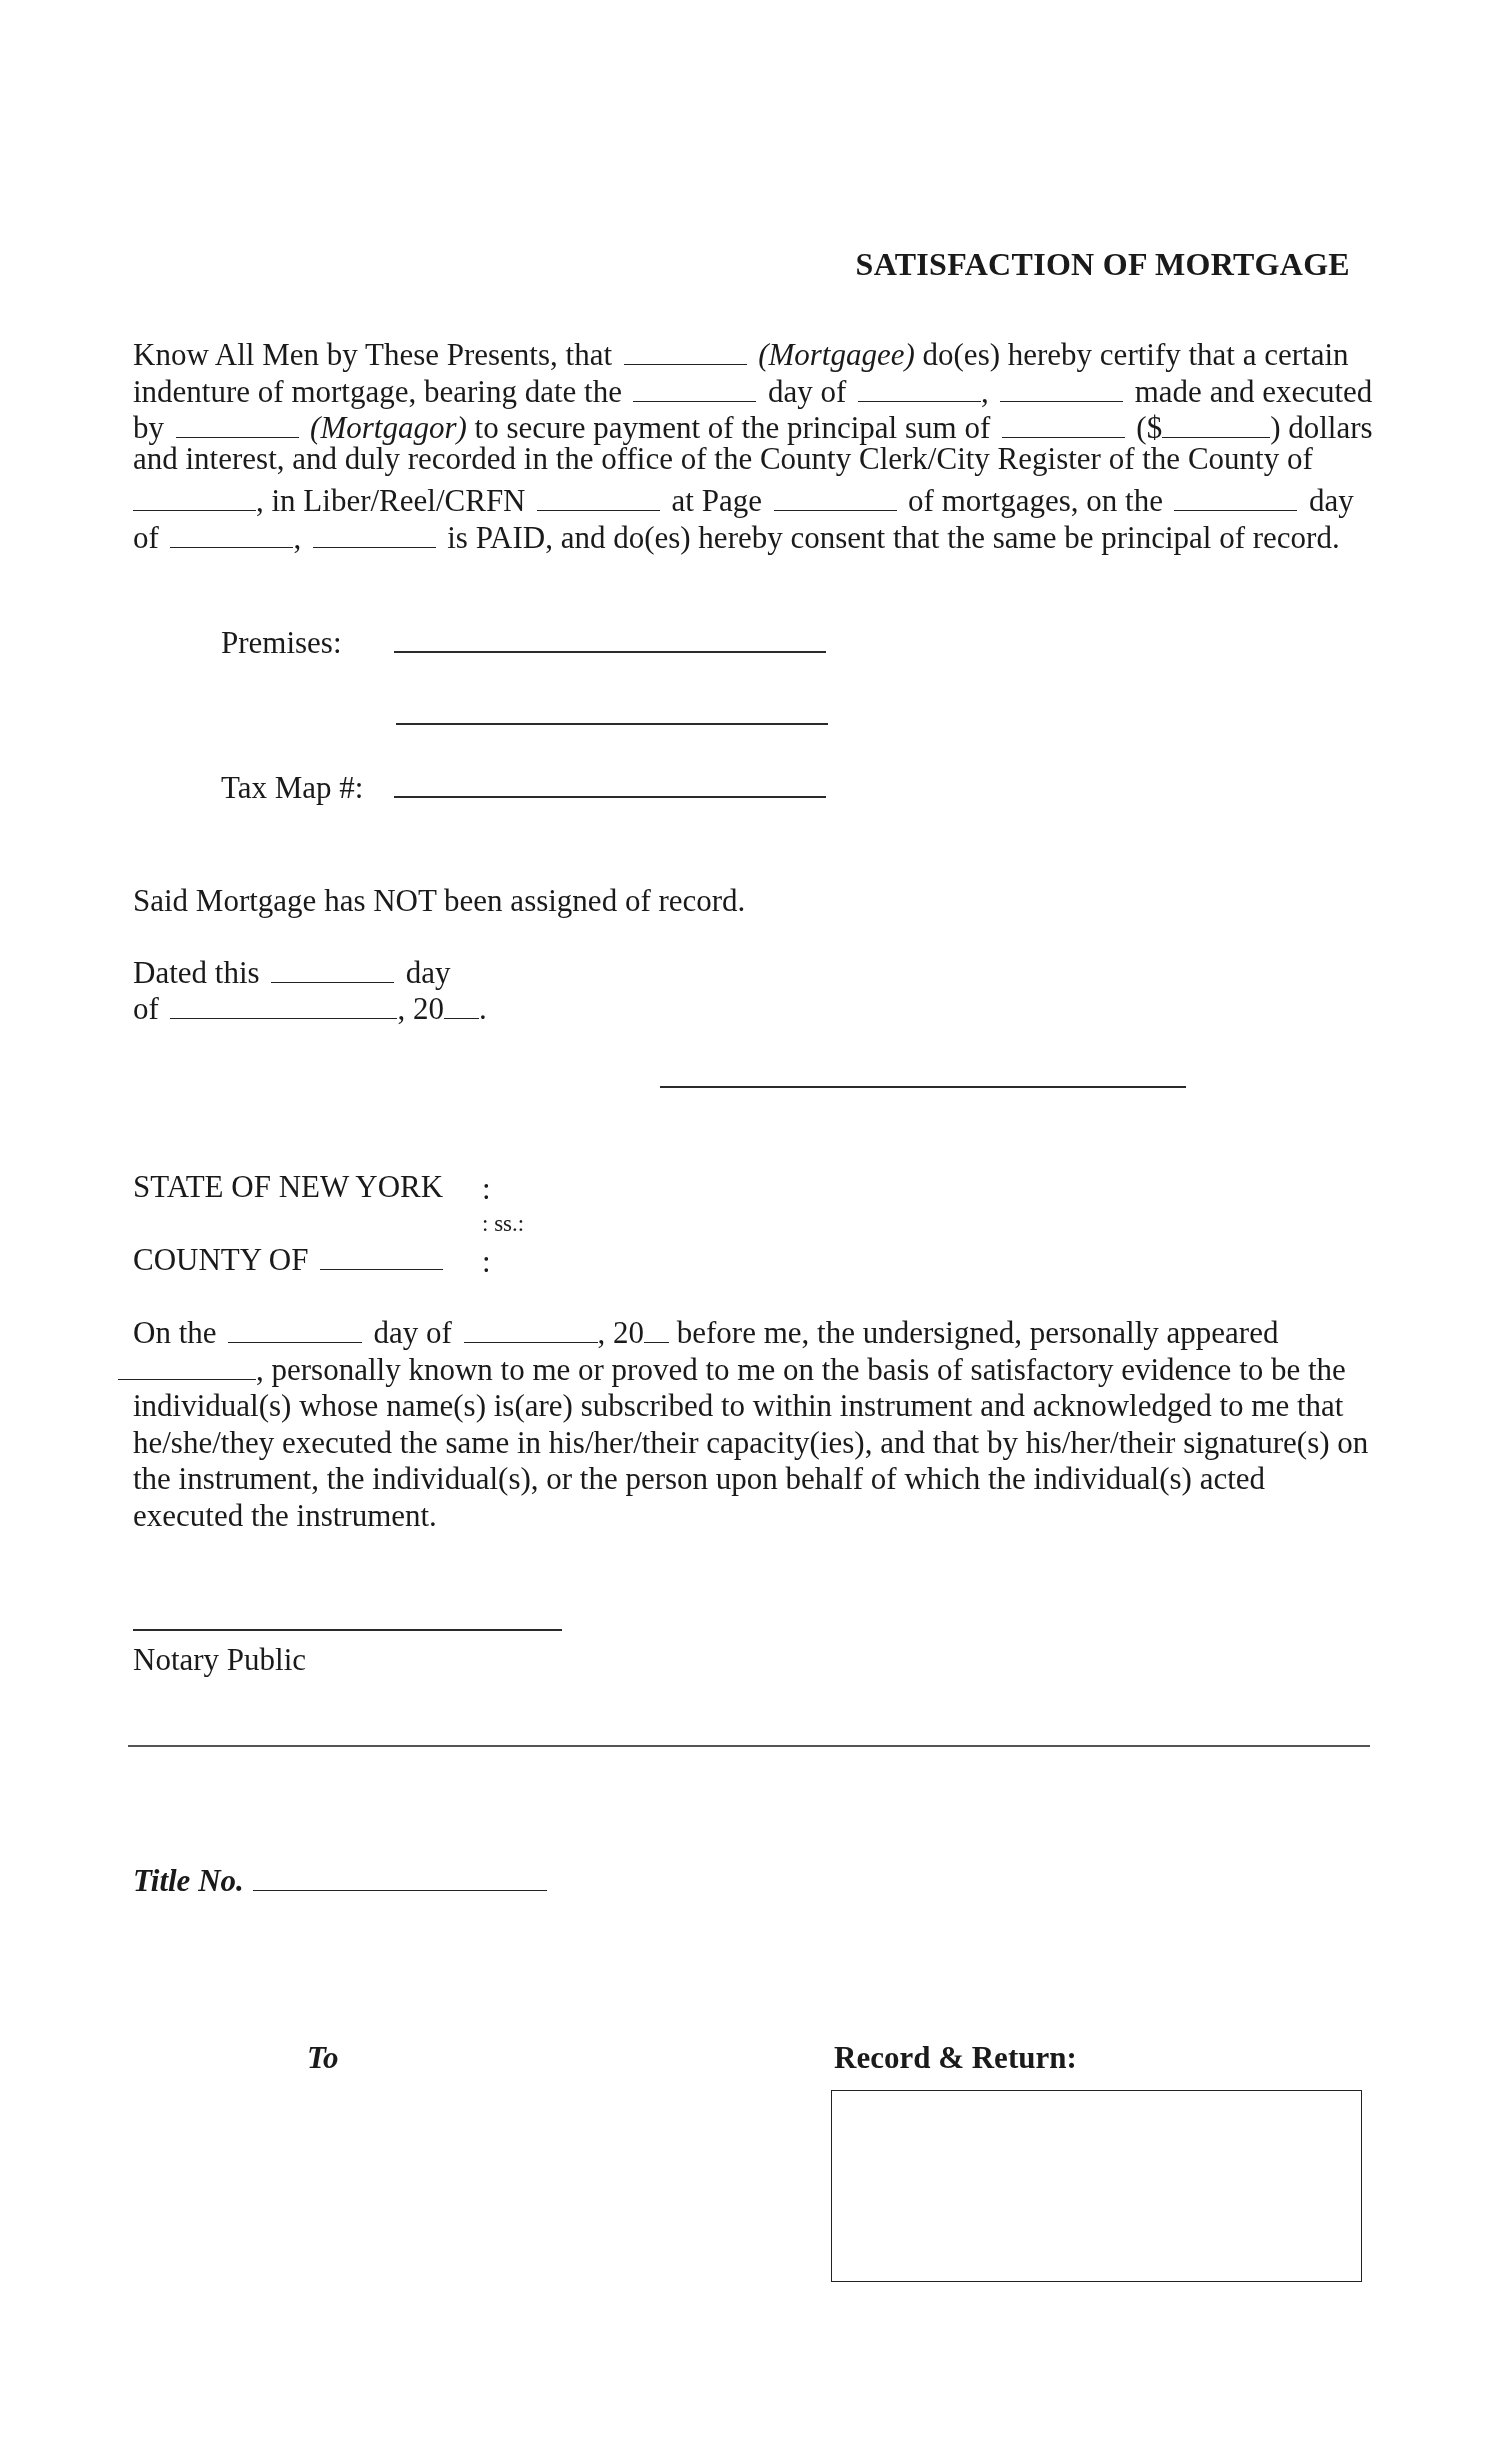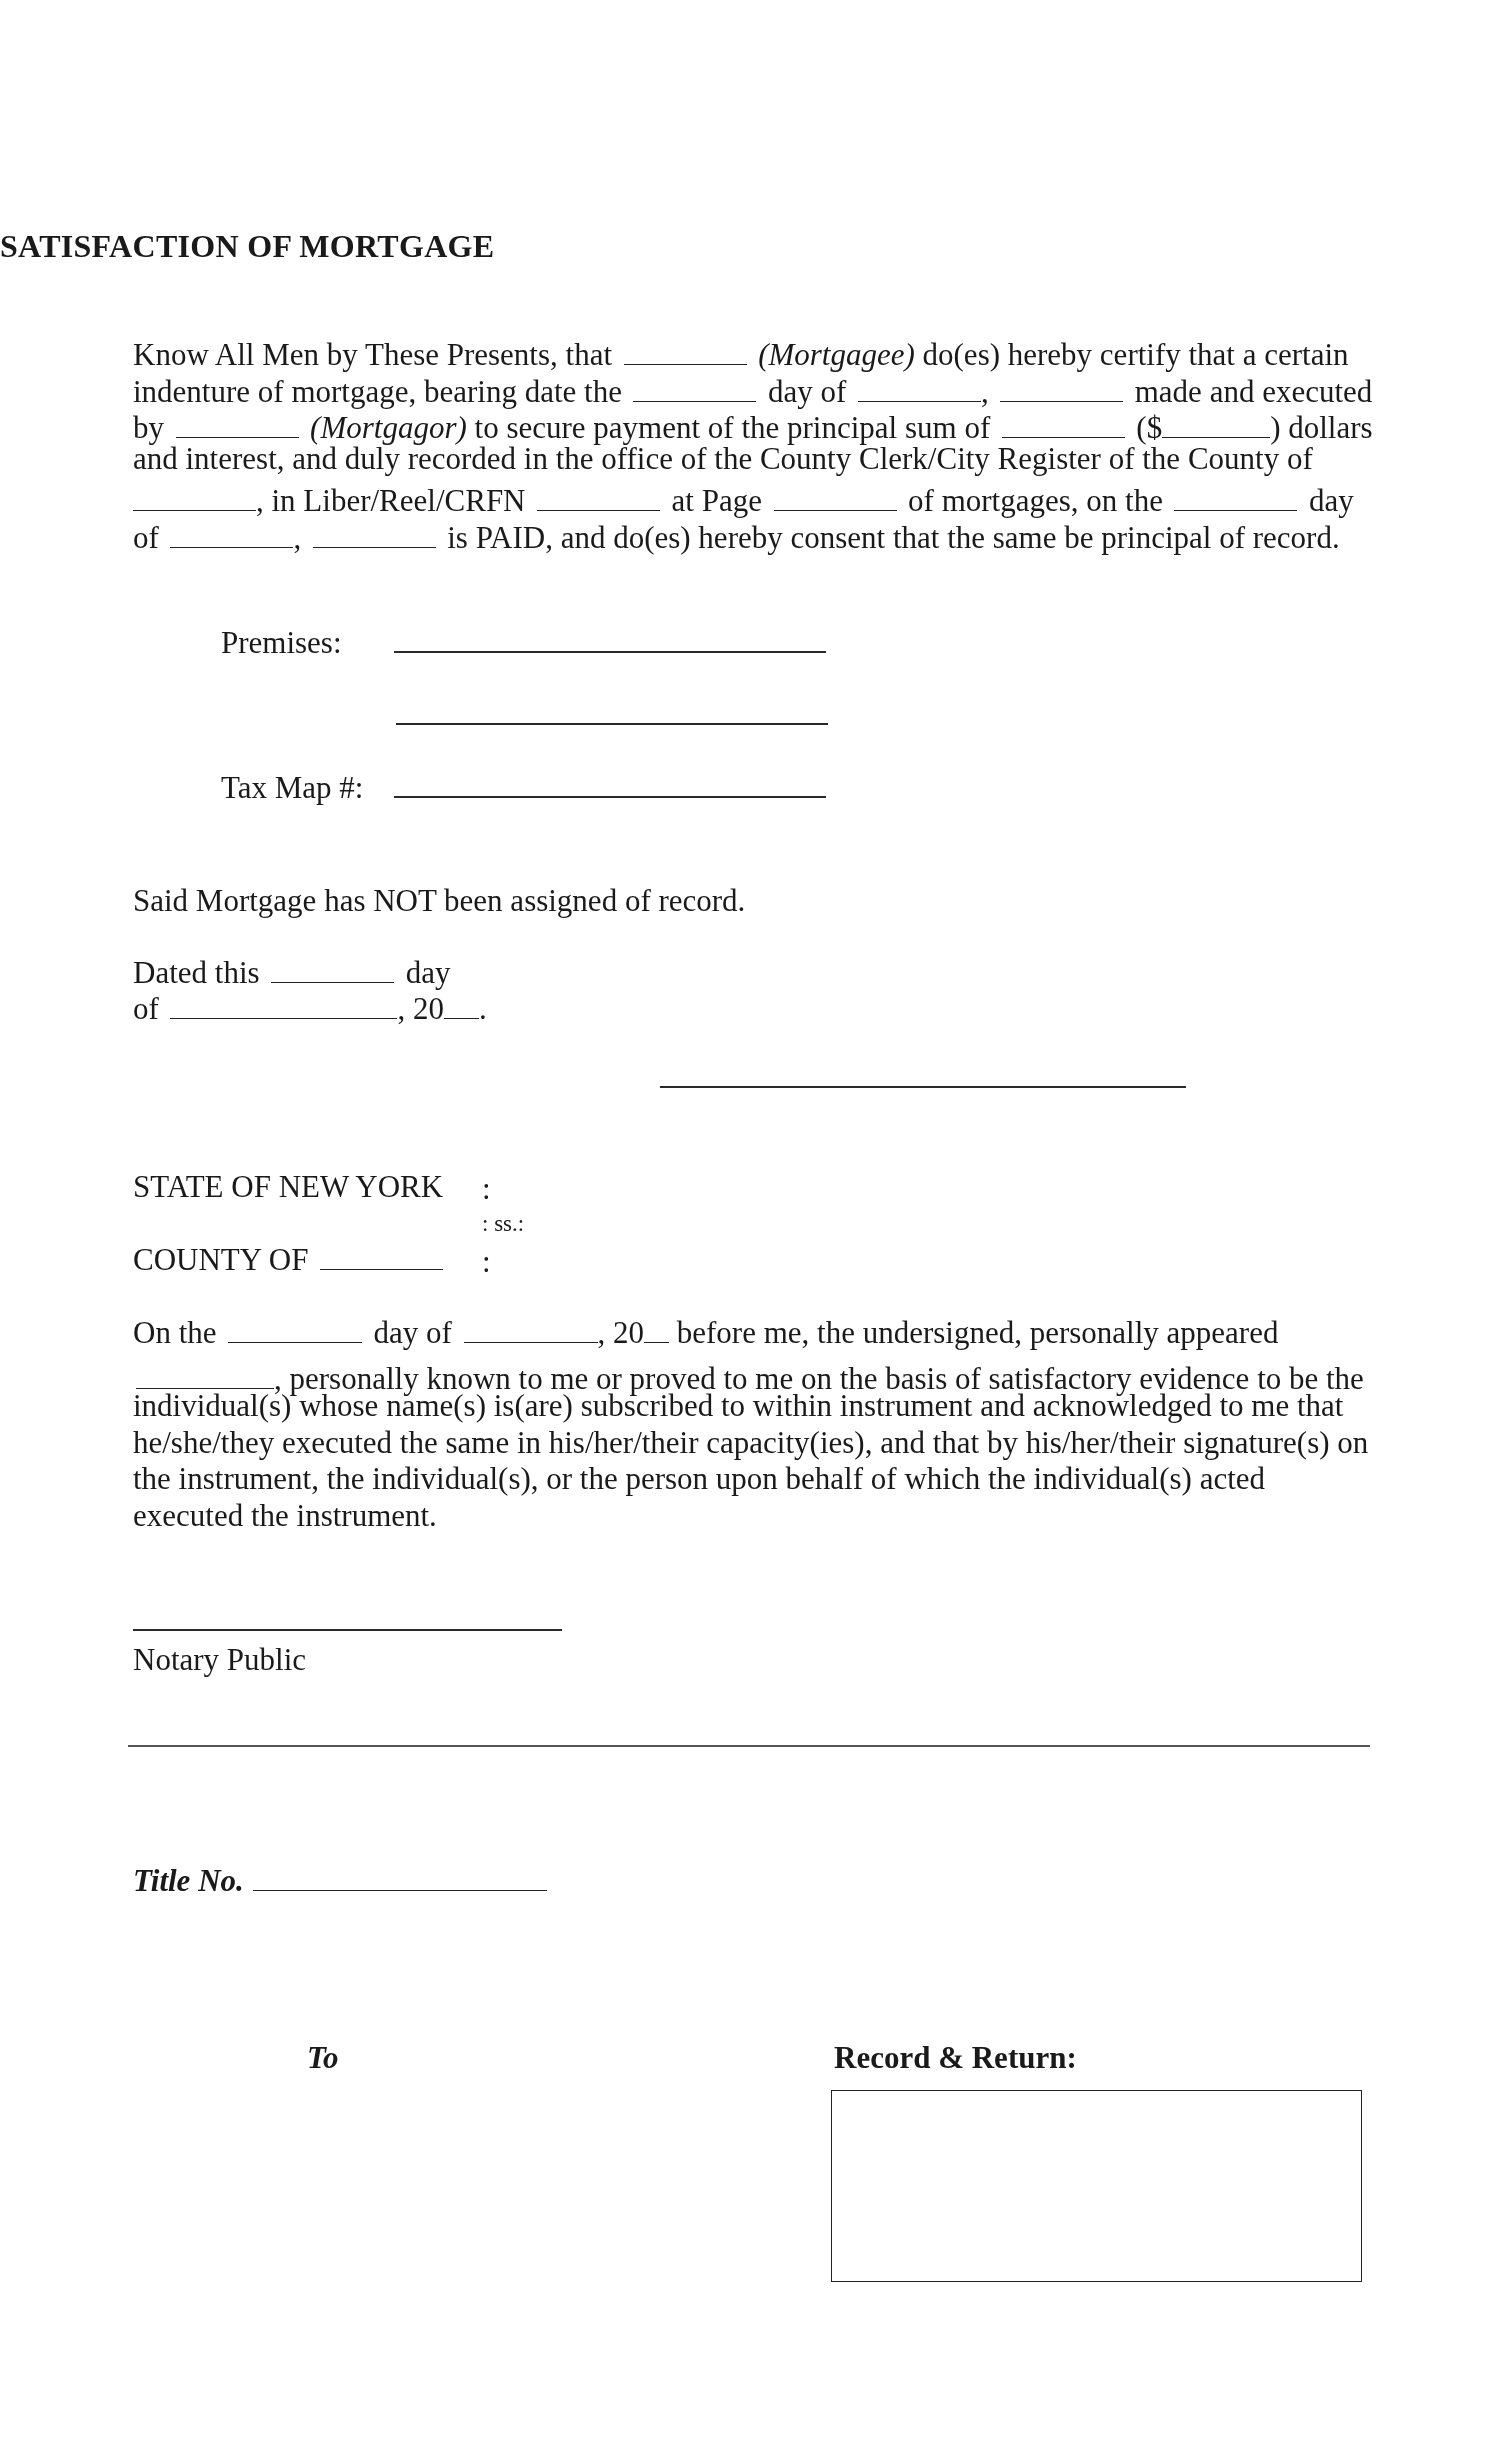--- a/index.html
+++ b/index.html
@@ -14,21 +14,21 @@
   .w-s { width:35px; }
   .w-m { width:108px; }
   .w-l { width:123px; }
   .w-xl { width:227px; }
   .rule { position:absolute; background:#2a2a2a; height:1.9px; }
   .box { position:absolute; border:1.9px solid #222; }
 </style>
 </head>
 <body>
 
-<div class="abs title" style="left:0; width:1350px; text-align:left; top:228px;">SATISFACTION OF MORTGAGE</div>
+<div class="abs title" style="left:0; width:1350px; text-align:right; top:246px;">SATISFACTION OF MORTGAGE</div>
 
 <div class="abs txt" style="left:133px; top:338px;">
   <span>Know All Men by These Presents, that</span>
   <span class="blank w-l"></span>
   <span class="it">(Mortgagee)</span>
   <span>do(es) hereby certify that a certain</span>
 </div>
 <div class="abs txt" style="left:133px; top:375px;">
   <span>indenture of mortgage, bearing date the</span>
   <span class="blank w-l"></span>
@@ -93,21 +93,21 @@
 </div>
 <div class="abs txt" style="left:482px; top:1245px;">:</div>
 
 <div class="abs txt" style="left:133px; top:1316px;">
   <span>On the</span>
   <span class="blank w-l" style="width:134px;"></span>
   <span>day of</span>
   <span class="blank w-l" style="width:134px; margin-right:0;"></span><span>, 20</span><span class="blank w-s" style="width:25px; margin:0;"></span>
   <span>before me, the undersigned, personally appeared</span>
 </div>
-<div class="abs txt" style="left:136px; top:1353px;margin-top:9px;">
+<div class="abs txt" style="left:118px; top:1353px;">
   <span class="blank w-l" style="width:138px; margin-left:0; margin-right:0;"></span><span>, personally known to me or proved to me on the basis of satisfactory evidence to be the</span>
 </div>
 <div class="abs txt" style="left:133px; top:1389px;">individual(s) whose name(s) is(are) subscribed to within instrument and acknowledged to me that</div>
 <div class="abs txt" style="left:133px; top:1426px;">he/she/they executed the same in his/her/their capacity(ies), and that by his/her/their signature(s) on</div>
 <div class="abs txt" style="left:133px; top:1462px;">the instrument, the individual(s), or the person upon behalf of which the individual(s) acted</div>
 <div class="abs txt" style="left:133px; top:1499px;">executed the instrument.</div>
 
 <div class="rule" style="left:133px; top:1629px; width:429px;"></div>
 <div class="abs txt" style="left:133px; top:1643px;">Notary Public</div>
 

